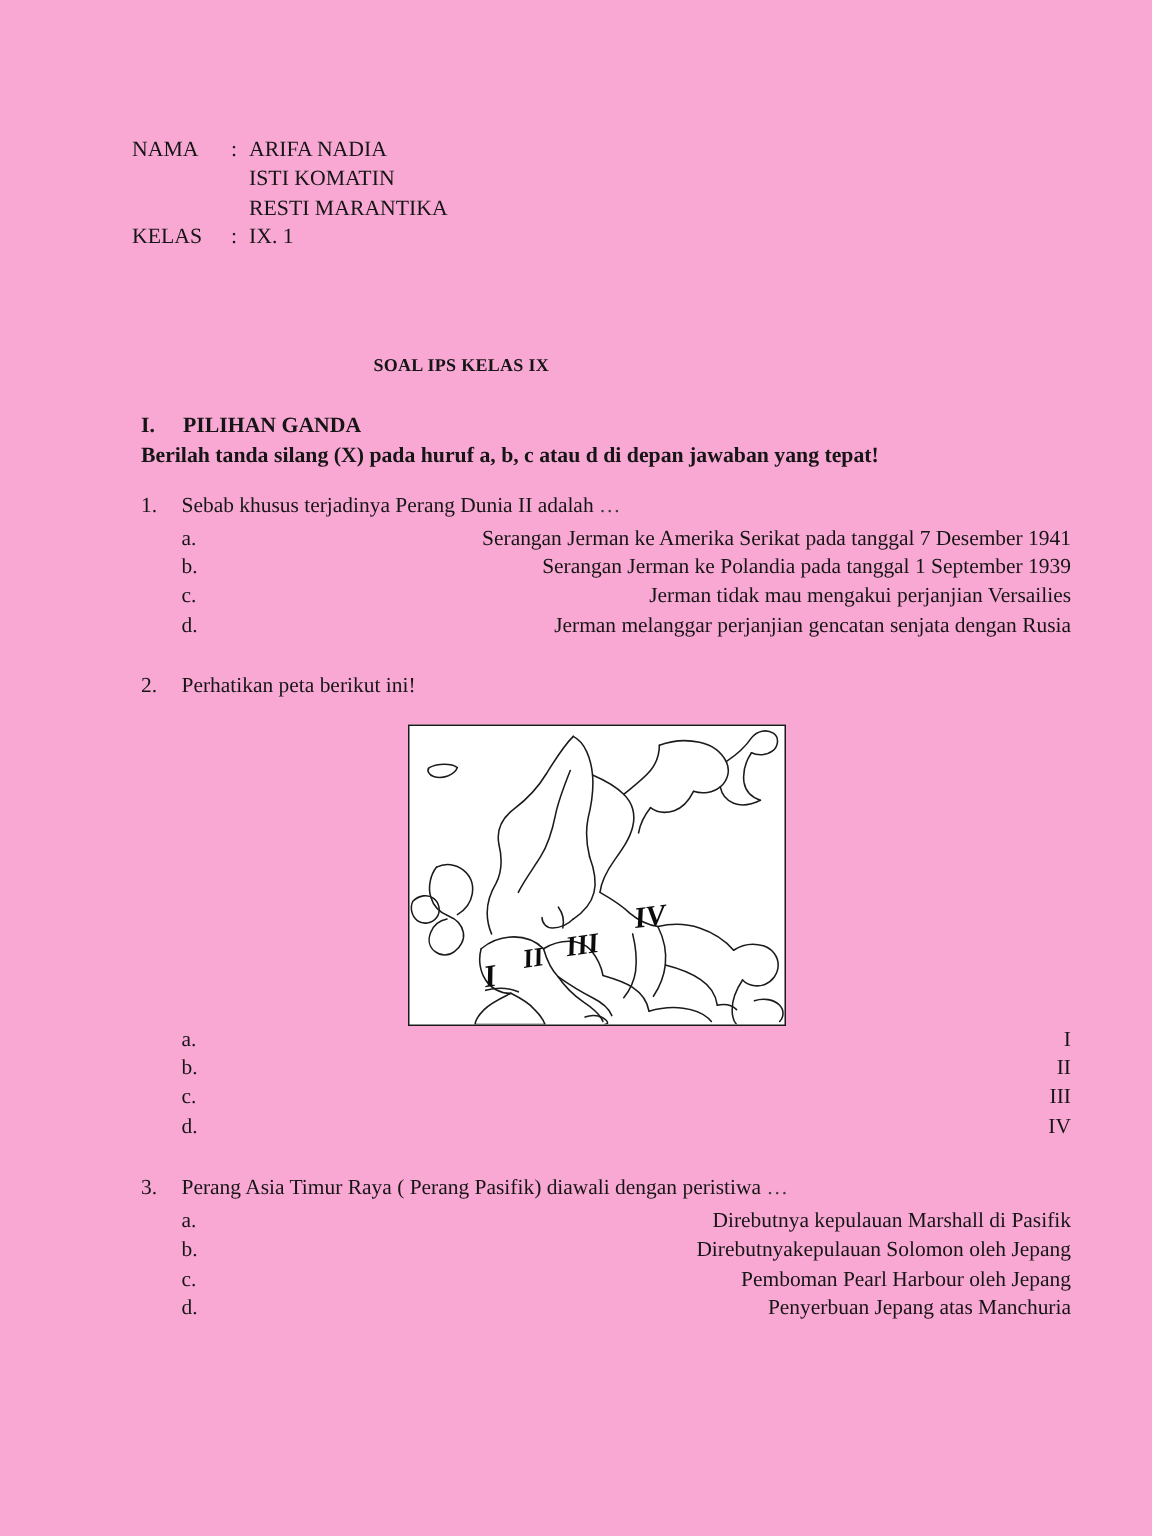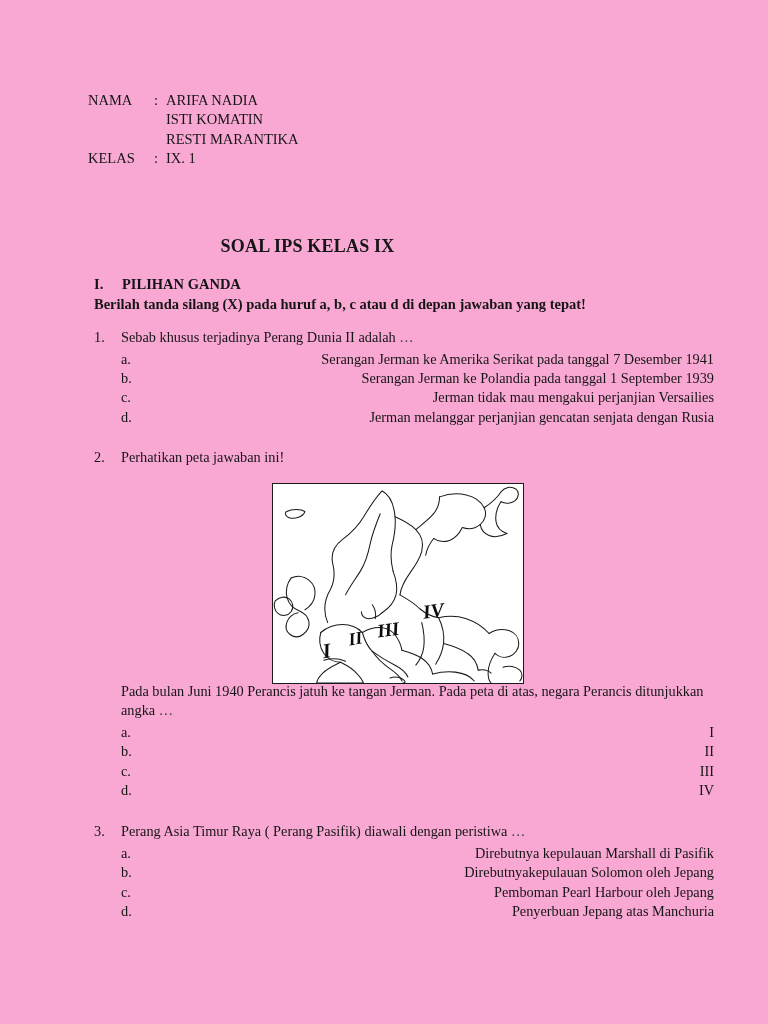--- a/index.html
+++ b/index.html
@@ -51,21 +51,21 @@
     display: inline-block;
   }
 
   
   .doc-title {
     position: absolute;
     left: 0;
     top: 236px;
     width: 615px;
     text-align: center;
-    font-size: 18px;
+    font-size: 12px;
     font-weight: bold;
     letter-spacing: 0.2px;
   }
 
   
   .section {
     position: absolute;
     left: 94px;
     top: 275px;
     width: 610px;
@@ -228,21 +228,21 @@
           <span class="opt-text">Jerman melanggar perjanjian gencatan senjata dengan Rusia</span>
         </div>
       </div>
     </div>
 
     <div class="gap-q2"></div>
 
     <div class="q">
       <div class="q-stem">
         <span class="q-num">2.</span>
-        <span class="q-text">Perhatikan peta jawaban ini!</span>
+        <span class="q-text">Perhatikan peta berikut ini!</span>
       </div>
 
       <div class="figure-wrap">
         <div class="map-frame">
           <svg viewBox="0 0 252 201" xmlns="http://www.w3.org/2000/svg">
             <g fill="none" stroke="#1b1b1b" stroke-width="1.05" stroke-linecap="round" stroke-linejoin="round">
 
               <path d="M13 28 C19 25, 28 25, 32 28 C30 33, 22 36, 16 34 C13 33, 11 30, 13 28 Z"></path>
 
               <path d="M55 140 C50 128, 52 116, 58 106 C62 98, 62 88, 60 80
@@ -323,21 +323,20 @@
             <g fill="#0c0c0c" stroke="none" font-family="'Liberation Serif', serif" font-weight="bold" font-style="italic">
               <text x="51" y="176" font-size="21" transform="rotate(-9 51 176)">I</text>
               <text x="77" y="163" font-size="18" transform="rotate(-9 77 163)">II</text>
               <text x="106" y="155" font-size="19" transform="rotate(-8 106 155)">III</text>
               <text x="152" y="136" font-size="20" transform="rotate(-7 152 136)">IV</text>
             </g>
           </svg>
         </div>
       </div>
 
-      <div class="map-caption"><span>Pada bulan Juni 1940 Perancis jatuh ke tangan Jerman. Pada peta di atas, negara Perancis ditunjukkan angka</span> <span class="ellip">…</span></div>
 
       <div class="opts">
         <div class="opt">
           <span class="opt-letter">a.</span>
           <span class="opt-text">I</span>
         </div>
         <div class="opt">
           <span class="opt-letter">b.</span>
           <span class="opt-text">II</span>
         </div>

